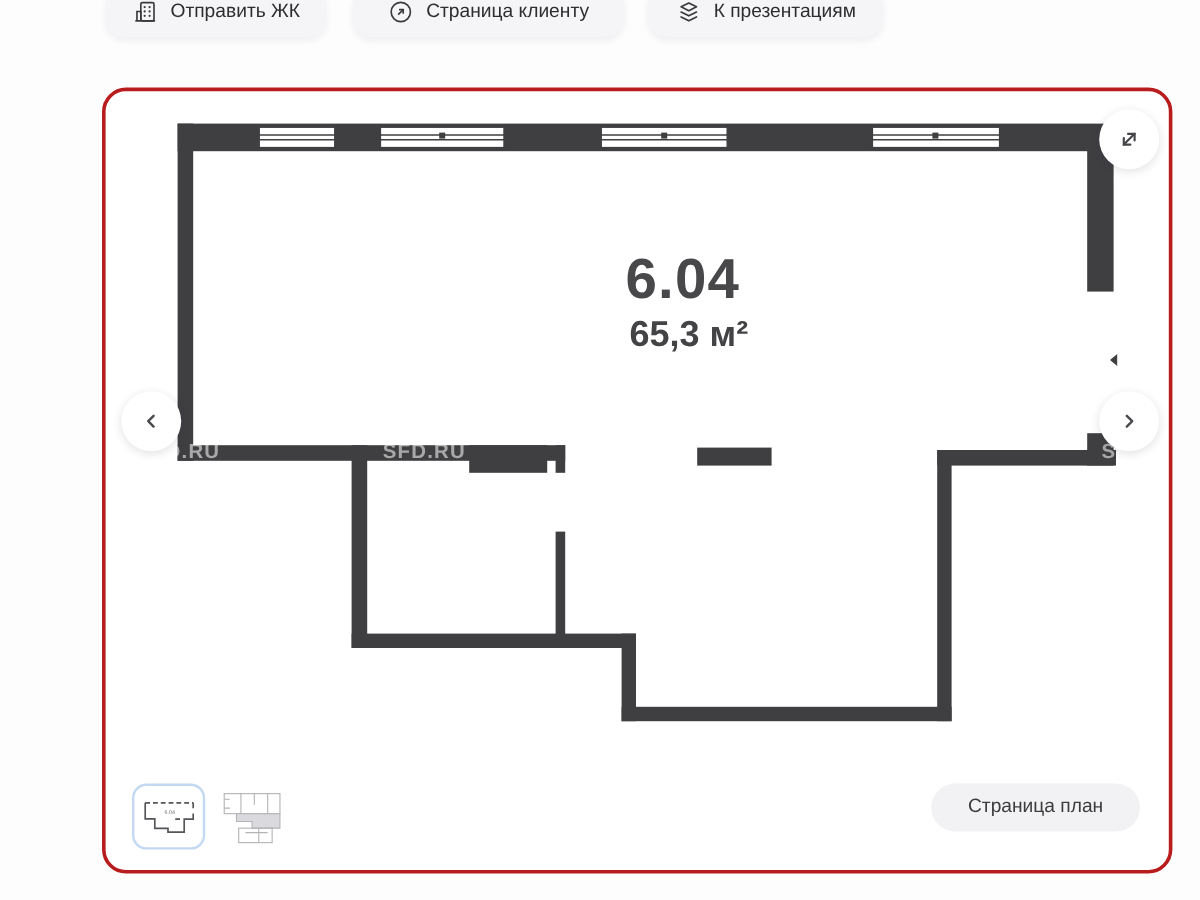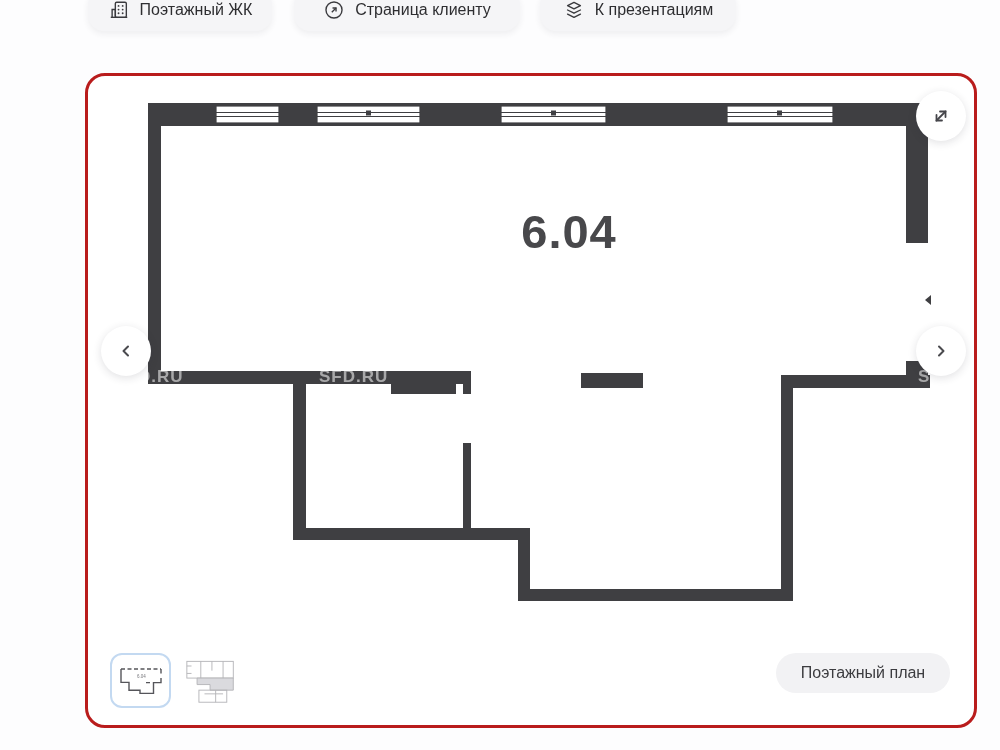--- a/index.html
+++ b/index.html
@@ -104,21 +104,21 @@
       <path d="M8 20 V11.5 H4.5 V20"></path>
       <path d="M3 20 H21"></path>
       <circle cx="11.5" cy="7.5" r="1" fill="#3a3a3e" stroke="none"></circle>
       <circle cx="16" cy="7.5" r="1" fill="#3a3a3e" stroke="none"></circle>
       <circle cx="11.5" cy="11.5" r="1" fill="#3a3a3e" stroke="none"></circle>
       <circle cx="16" cy="11.5" r="1" fill="#3a3a3e" stroke="none"></circle>
       <circle cx="11.5" cy="15.5" r="1" fill="#3a3a3e" stroke="none"></circle>
       <circle cx="16" cy="15.5" r="1" fill="#3a3a3e" stroke="none"></circle>
     </svg>
   </span>
-  <span>Поэтажный ЖК</span>
+  <span>Отправить ЖК</span>
 </button>
 
 <button class="tb-btn" id="btn-send">
   <span style="display:flex;">
     <svg width="22" height="22" viewBox="0 0 24 24" fill="none" stroke="#3a3a3e" stroke-width="1.5">
       <circle cx="12" cy="12" r="8.75"></circle>
       <path d="M9.6 14.4 L14.2 9.8"></path>
       <path d="M10.4 9.8 H14.2 V13.6"></path>
     </svg>
   </span>
@@ -183,20 +183,21 @@
       <rect class="win-sq" x="463" y="34.5" width="5" height="5"></rect>
 
       <rect class="win" x="639" y="30" width="106" height="17"></rect>
       <line class="win-line" x1="639" y1="36.5" x2="745" y2="36.5"></line>
       <line class="win-line" x1="639" y1="40.5" x2="745" y2="40.5"></line>
       <rect class="win-sq" x="689" y="34.5" width="5" height="5"></rect>
     </g>
   </svg>
 
   <div class="unit-number">6.04</div>
+  <div class="unit-area">65,3 м²</div>
 
   <div class="watermark" id="wm-left">D.RU</div>
   <div class="watermark" id="wm-center">SFD.RU</div>
   <div class="watermark" id="wm-right">S</div>
 
   <button class="circle-btn" id="btn-expand">
     <span style="display:flex;">
       <svg width="24" height="24" viewBox="0 0 24 24" fill="none" stroke="#45454a" stroke-width="1.8" stroke-linecap="round">
         <path d="M7.5 16.5 L16.5 7.5"></path>
         <path d="M11 7.5 H16.5 V13"></path>
@@ -233,14 +234,14 @@
     <svg width="58" height="52" viewBox="0 0 62 56" fill="none" stroke="#b4b4b8" stroke-width="1">
       <rect x="5" y="9" width="50" height="18"></rect>
       <polygon points="16,27 55,27 55,40 30,40 30,34 16,34" fill="#dadade"></polygon>
       <rect x="18" y="40" width="30" height="13"></rect>
       <path d="M20 9 V27 M32 9 V19 M44 9 V27"></path>
       <path d="M24 44 H44 M36 40 V53"></path>
       <path d="M5 14 H10 M5 22 H10"></path>
     </svg>
   </div>
 
-  <button class="floor-btn">Поэтажный план</button>
+  <button class="floor-btn">Страница план</button>
 </div>
 
 </body></html>

